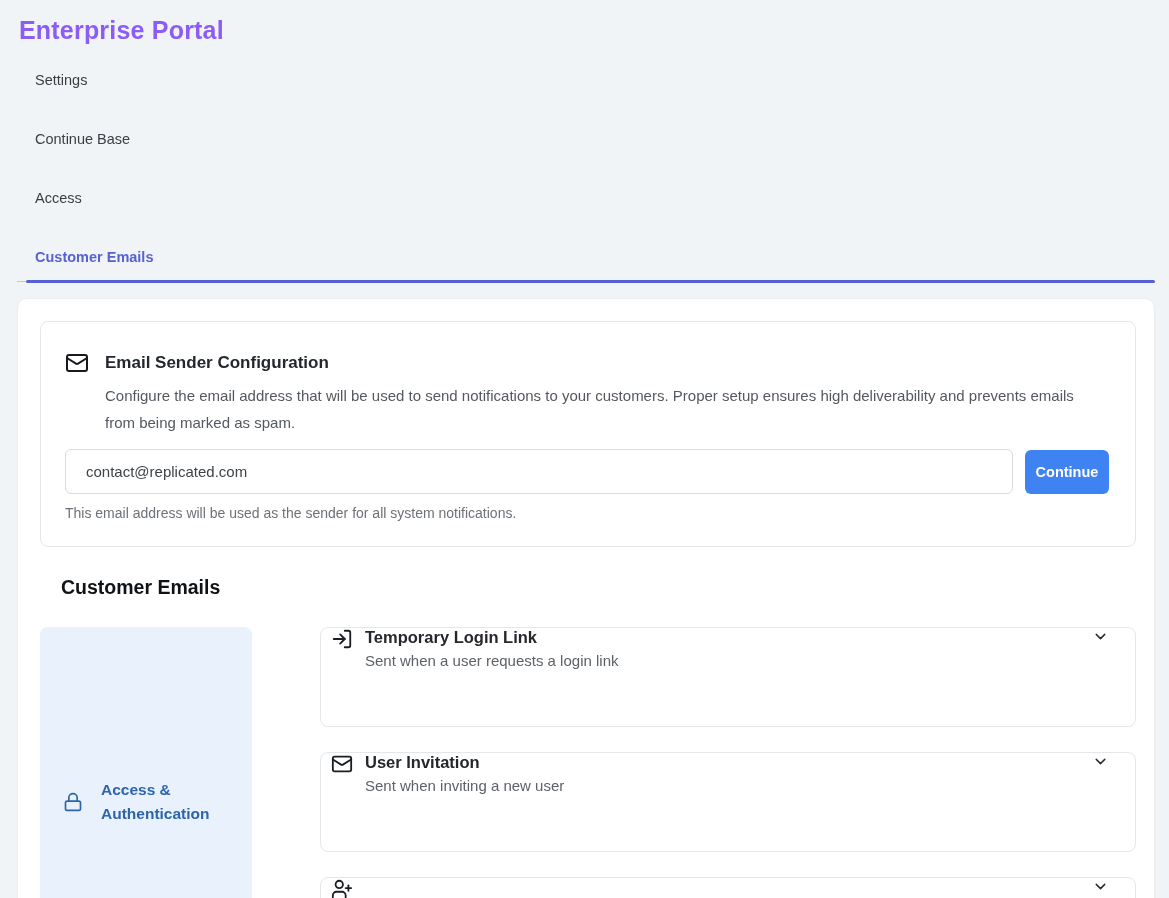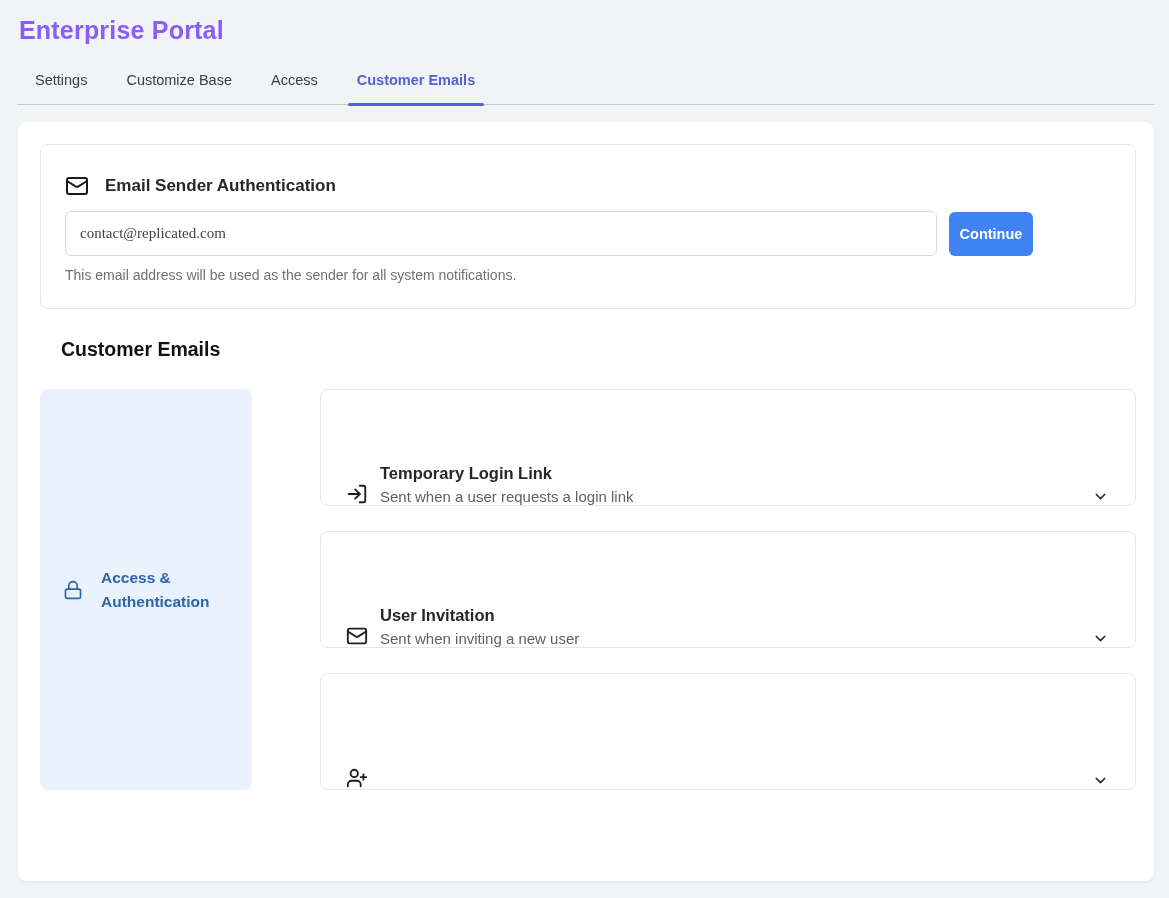--- a/index.html
+++ b/index.html
@@ -17,20 +17,21 @@
     font-weight:700;
     letter-spacing:.2px;
     color:#8b5cf6;
   }
   .tabs {
     display:flex;
     gap:21px;
     margin:21px 14px 0 17px;
     padding-left:9px;
     border-bottom:1px solid #c6cace;
+    flex-direction:column;
   }
   .tab {
     position:relative;
     padding:6px 9px 16px;
     font-size:14.5px;
     font-weight:500;
     color:#3a3e42;
     cursor:pointer;
     white-space:nowrap;
   }
@@ -72,28 +73,28 @@
   }
   .from-label {
     display:block;
     margin-top:27px;
     font-size:15px;
     font-weight:700;
     color:#17191d;
   }
   .input-row { display:flex; align-items:center; margin-top:13px; }
   .email-input {
-    width:872px;
+    width:948px;
     height:45px;
     border:1px solid #d8dbdf;
     border-radius:6px;
-    padding:0 14px;
+    padding:0 20px;
     font-size:15px;
     color:#3e4349;
-    font-family:Liberation Serif, serif;
+    font-family:Liberation Sans, sans-serif;
     outline:none;
     background:#fff;
   }
   .continue-btn {
     margin-left:12px;
     width:84px;
     height:44px;
     border:none;
     border-radius:6px;
     background:#3f82f1;
@@ -127,57 +128,58 @@
     background:#e8f1fc;
     color:#2d64ab;
     padding-top:14px;
     padding-bottom:14px;
   }
   .category.active .cat-label { width:135px; line-height:24px; }
   .cat-label { line-height:24px; }
   
   .email-list { flex:1; display:flex; flex-direction:column; gap:25px; }
   .email-card {
-    height:117px;
+    height:100px;
     background:#fff;
     border:1px solid #e4e7ea;
     border-radius:8px;
     display:flex;
-    align-items:flex-end;
-    padding:0 26px 0 25px;
+    align-items:flex-start;
+    padding:0 26px 0 10px;
     cursor:pointer;
   }
   .email-card > svg.lead { flex:none; margin-right:12px; color:#1b1e22; }
   .email-text { display:flex; flex-direction:column; gap:5px; }
   .email-title { font-size:16.5px; font-weight:700; color:#24272b; }
   .email-subtitle { font-size:15px; color:#5d6268; }
   .chevron { margin-left:auto; color:#26292e; flex:none; }
 </style>
 </head>
 <body>
 
 <h1 class="page-title">Enterprise Portal</h1>
 
 <div class="tabs">
   <div class="tab">Settings</div>
-  <div class="tab">Customize Base</div>
+  <div class="tab">Continue Base</div>
   <div class="tab">Access</div>
   <div class="tab active">Customer Emails</div>
 </div>
 
 <div class="container">
 
   <div class="config-card">
     <div class="config-head">
       <svg width="24" height="24" viewBox="0 0 24 24" fill="none" stroke="currentColor" stroke-width="2" stroke-linecap="round" stroke-linejoin="round">
           <rect x="2" y="4" width="20" height="16" rx="2"></rect>
           <path d="m22 7-8.97 5.7a1.94 1.94 0 0 1-2.06 0L2 7"></path>
         </svg>
-      <h2 class="config-title">Email Sender Authentication</h2>
-    </div>
+      <h2 class="config-title">Email Sender Configuration</h2>
+    </div>
+    <p class="config-desc">Configure the email address that will be used to send notifications to your customers. Proper setup ensures high deliverability and prevents emails from being marked as spam.</p>
     <div class="input-row">
       <input class="email-input" type="text" value="contact@replicated.com" style="">
       <button class="continue-btn">Continue</button>
     </div>
     <p class="helper-text">This email address will be used as the sender for all system notifications.</p>
   </div>
 
   <div class="section-head">
     <h2 class="section-title">Customer Emails</h2>
   </div>

